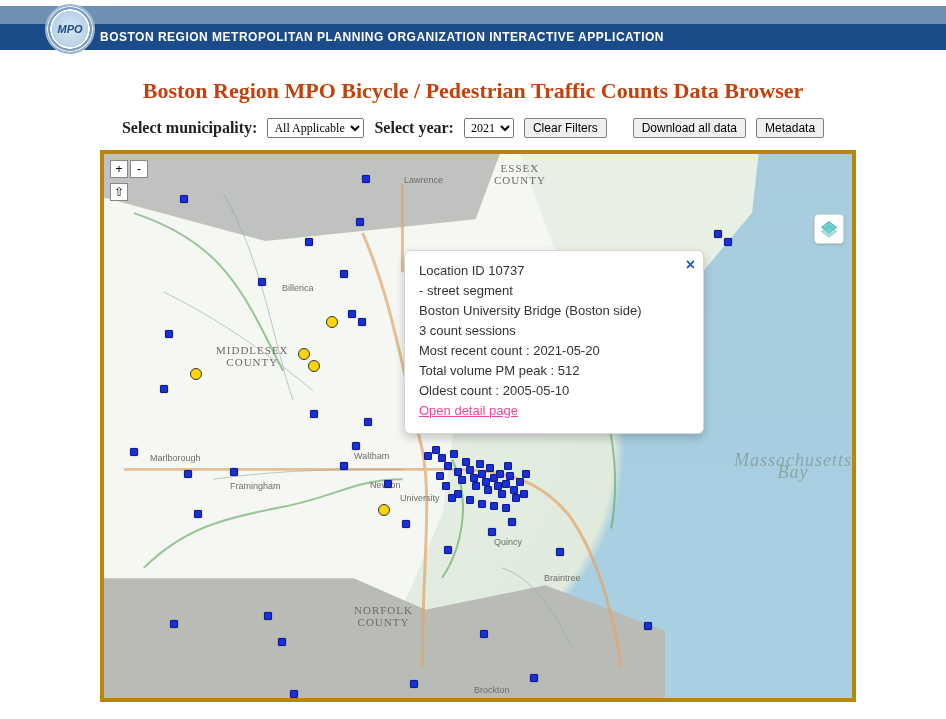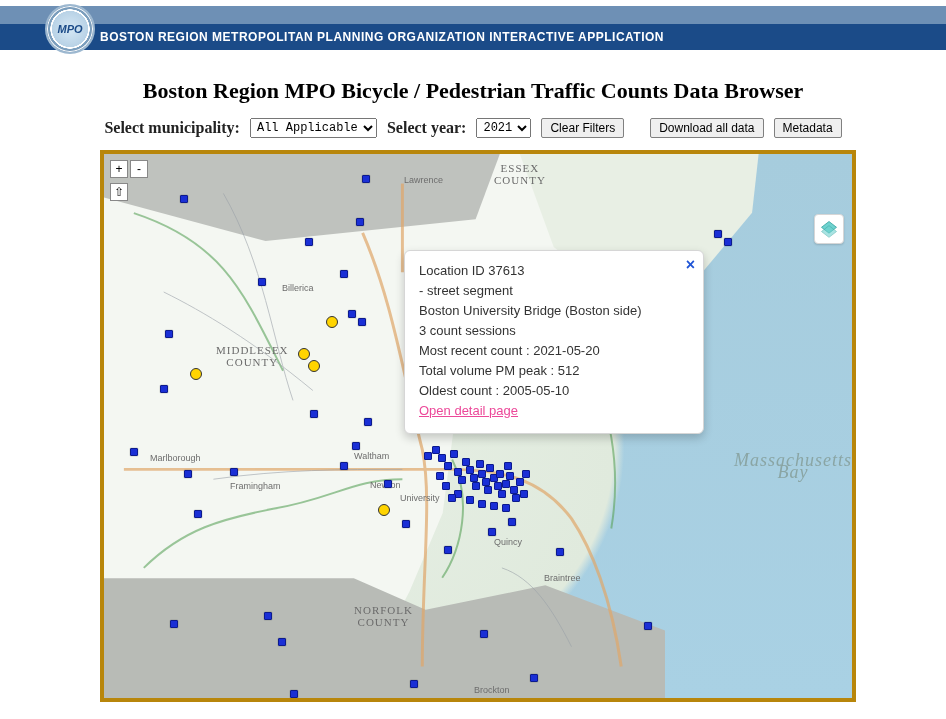--- a/index.html
+++ b/index.html
@@ -15,24 +15,24 @@
 
   
   .banner{position:relative;width:100%;height:42px;margin-top:6px}
   .banner-stripe-top{position:absolute;left:0;right:0;top:0;height:18px;background:var(--banner-light)}
   .banner-stripe-main{position:absolute;left:0;right:0;top:18px;height:26px;background:var(--banner);display:flex;align-items:center;padding-left:100px}
   .banner-title{color:#fff;font-size:12px;letter-spacing:.5px;font-weight:600}
   .logo{position:absolute;left:45px;top:-2px;width:50px;height:50px;border-radius:50%;background:radial-gradient(circle at center,#d6e8f5 0,#b8d2e6 55%,#fff 56%,#fff 60%,#7fa2c0 61%,#456690 100%);border:2px solid #9db8d0;box-shadow:0 0 0 1px #fff inset}
   .logo span{position:absolute;inset:0;display:flex;align-items:center;justify-content:center;font-size:11px;font-weight:700;color:#1b4b88;font-style:italic}
 
   
-  .heading{text-align:center;font-family:Georgia,"Times New Roman",serif;font-weight:700;color:#000000;font-size:22px;margin:30px 0 14px}
+  .heading{text-align:center;font-family:Georgia,"Times New Roman",serif;font-weight:700;color:#c2410c;font-size:22px;margin:30px 0 14px}
   .controls{display:flex;align-items:center;justify-content:center;gap:10px;font-family:Georgia,serif;font-size:16px;font-weight:700;color:#222;margin-bottom:12px}
   .controls label{font-weight:700}
-  .controls select{font-family:Liberation Mono, monospace;font-size:12px;font-weight:400;padding:1px 2px}
+  .controls select{font-family:Liberation Serif, serif;font-size:12px;font-weight:400;padding:1px 2px}
   .btn{font-family:Arial,sans-serif;font-size:12px;font-weight:400;background:#efefef;border:1px solid #808080;padding:2px 8px;border-radius:2px;cursor:pointer}
 
   
   .map-frame{margin:0 90px 0 100px;border:4px solid var(--border-map);height:552px;position:relative;overflow:hidden;background:#b8daeb}
   .map-bg{position:absolute;inset:0;background:
     radial-gradient(ellipse 520px 460px at 32% 54%,#e6efe4 0,#e0eadd 52%,rgba(206,226,204,0) 54%),
     linear-gradient(180deg,#a6ccdd 0,#a9d1e4 100%)}
   
   .map-whiteA{position:absolute;left:-8%;top:-6%;width:74%;height:120%;background:#f4f7f2;clip-path:polygon(0 0,92% 0,98% 14%,85% 30%,82% 42%,74% 47%,72% 60%,66% 72%,58% 85%,68% 100%,0 100%)}
   .map-whiteB{position:absolute;right:12%;top:-6%;width:34%;height:42%;background:#e8efe4;clip-path:polygon(0 0,100% 0,96% 40%,72% 72%,54% 86%,18% 55%)}
@@ -240,21 +240,21 @@
     </div>
 
     <div class="py" style="left:92px;top:220px"></div>
     <div class="py" style="left:228px;top:168px"></div>
     <div class="py" style="left:200px;top:200px"></div>
     <div class="py" style="left:210px;top:212px"></div>
     <div class="py" style="left:280px;top:356px"></div>
 
     <div class="popup">
       <span class="close">×</span>
-      <div>Location ID 37613</div>
+      <div>Location ID 10737</div>
       <div>- street segment</div>
       <div>Boston University Bridge (Boston side)</div>
       <div>3 count sessions</div>
       <div>Most recent count : 2021-05-20</div>
       <div>Total volume PM peak : 512</div>
       <div>Oldest count : 2005-05-10</div>
       <a>Open detail page</a>
     </div>
   </div>
 </div>

